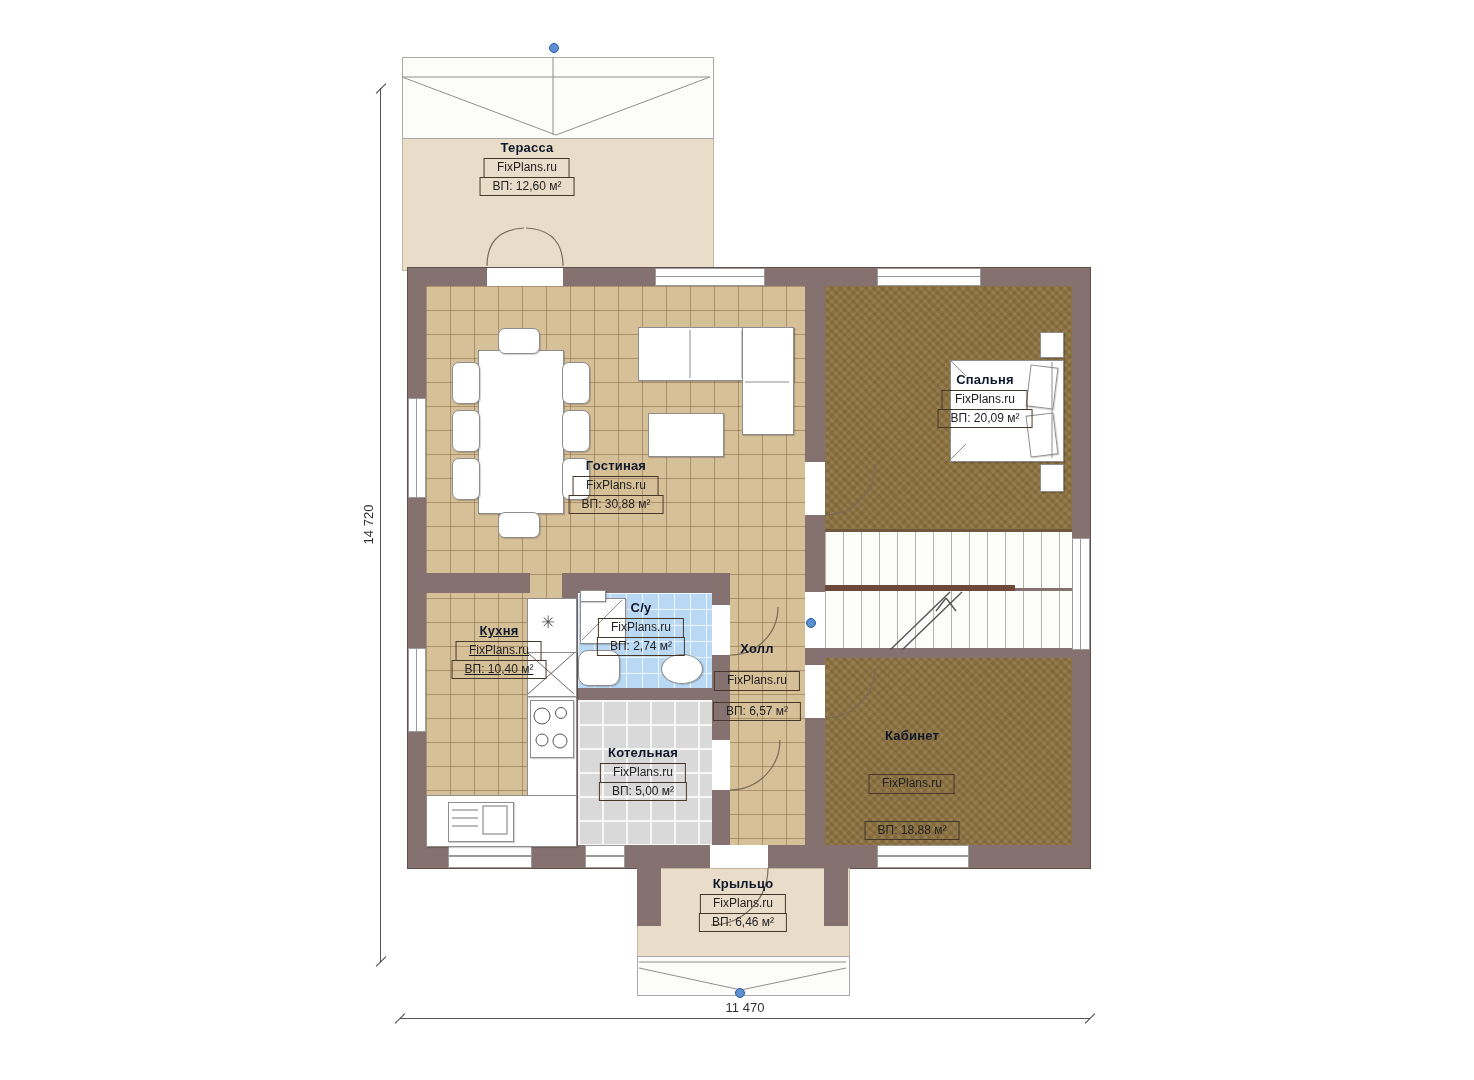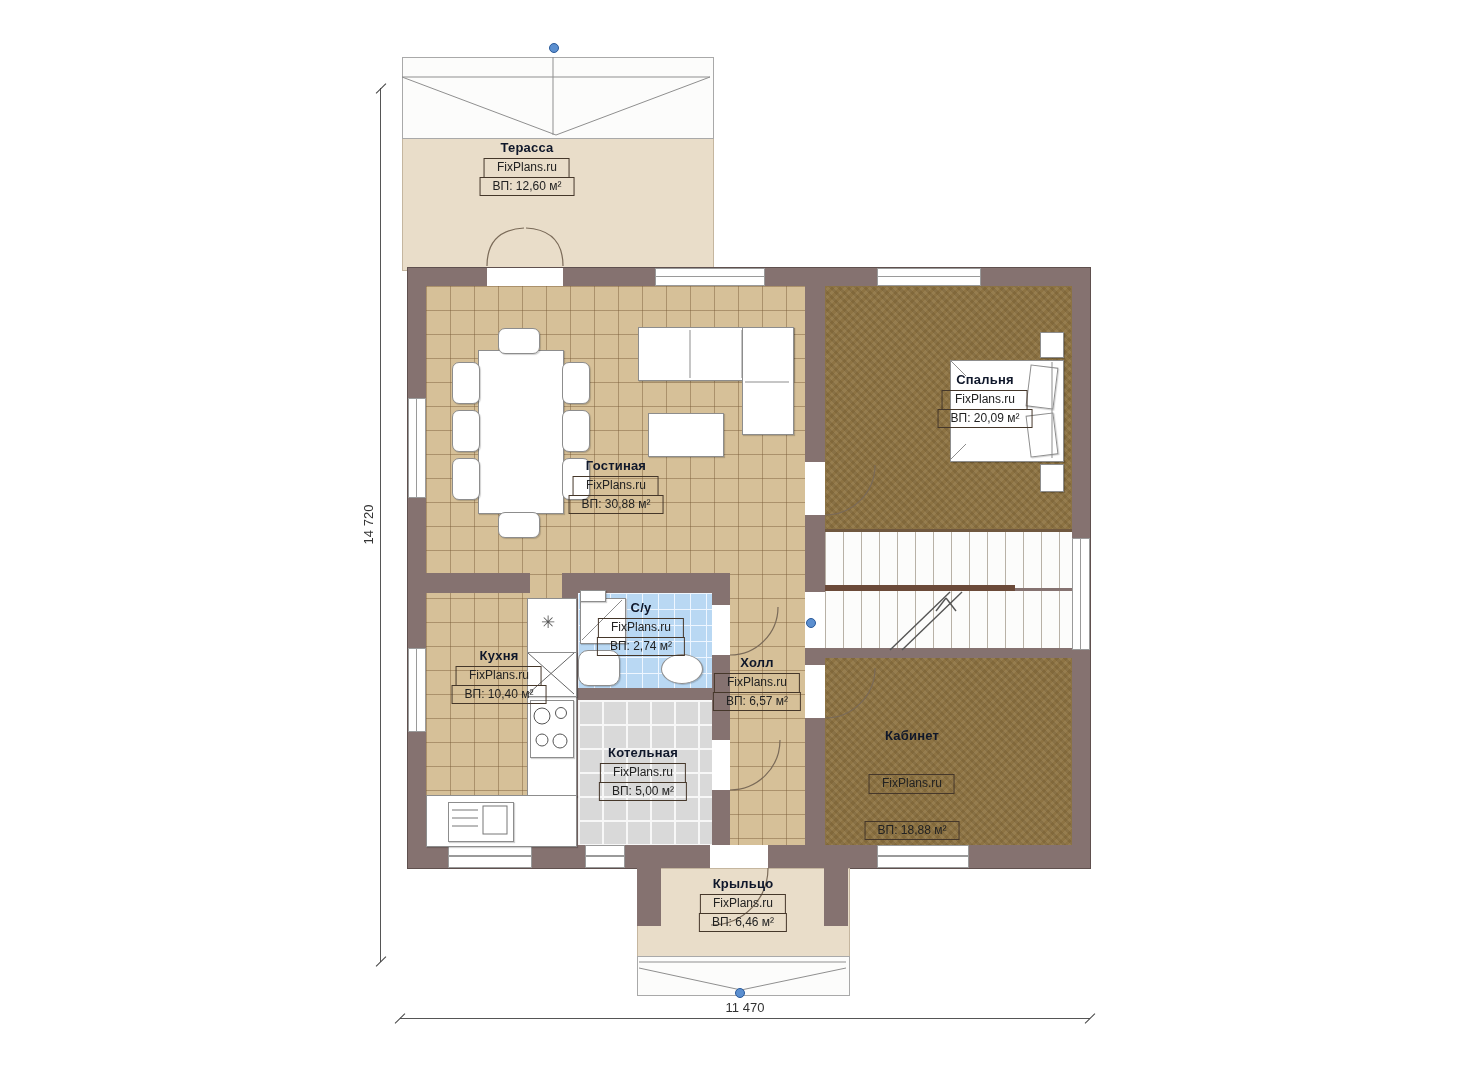--- a/index.html
+++ b/index.html
@@ -203,26 +203,26 @@
   <div class="room-label" style="left:985px;top:372px;">
     <div class="rl-name">Спальня</div>
     <div class="rl-box">FixPlans.ru</div>
     <div class="rl-box">ВП: 20,09 м²</div>
   </div>
   <div class="room-label" style="left:641px;top:600px;">
     <div class="rl-name">С/у</div>
     <div class="rl-box">FixPlans.ru</div>
     <div class="rl-box">ВП: 2,74 м²</div>
   </div>
-  <div class="room-label" style="left:499px;top:648px;">
+  <div class="room-label" style="left:499px;top:623px;text-decoration:underline;">
     <div class="rl-name">Кухня</div>
     <div class="rl-box">FixPlans.ru</div>
     <div class="rl-box">ВП: 10,40 м²</div>
   </div>
-  <div class="room-label" style="left:757px;top:655px;">
+  <div class="room-label" style="left:757px;top:641px;gap:12px;">
     <div class="rl-name">Холл</div>
     <div class="rl-box">FixPlans.ru</div>
     <div class="rl-box">ВП: 6,57 м²</div>
   </div>
   <div class="room-label" style="left:643px;top:745px;">
     <div class="rl-name">Котельная</div>
     <div class="rl-box">FixPlans.ru</div>
     <div class="rl-box">ВП: 5,00 м²</div>
   </div>
   <div class="room-label" style="left:912px;top:728px;gap:28px;">

